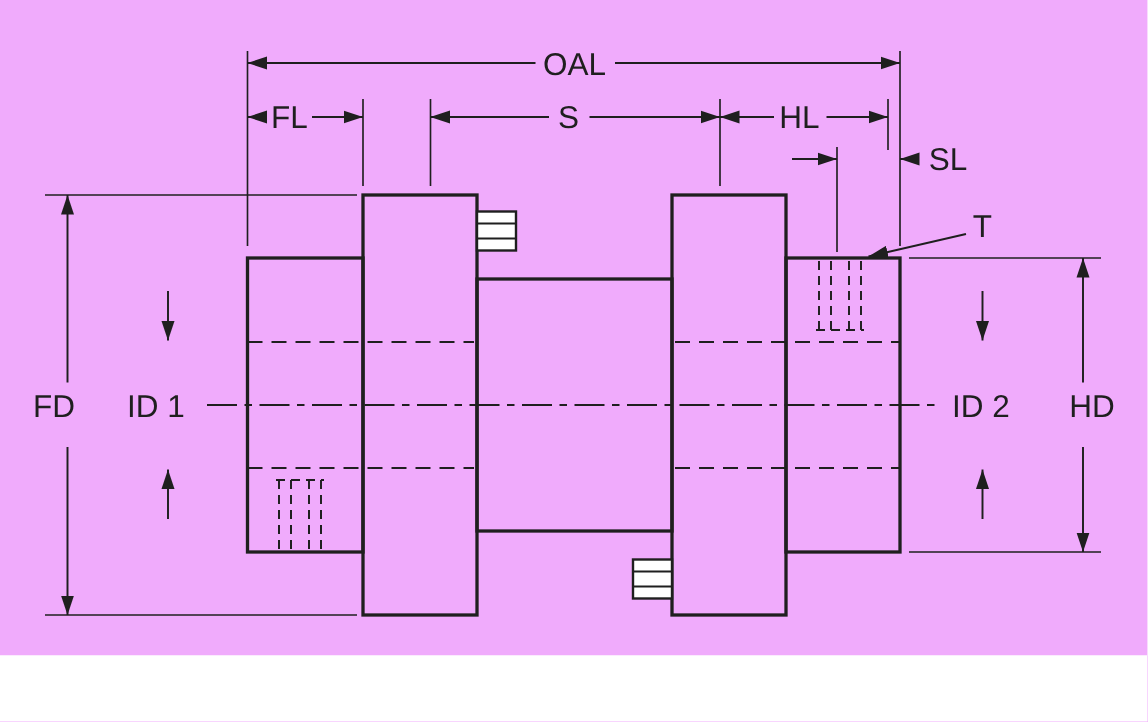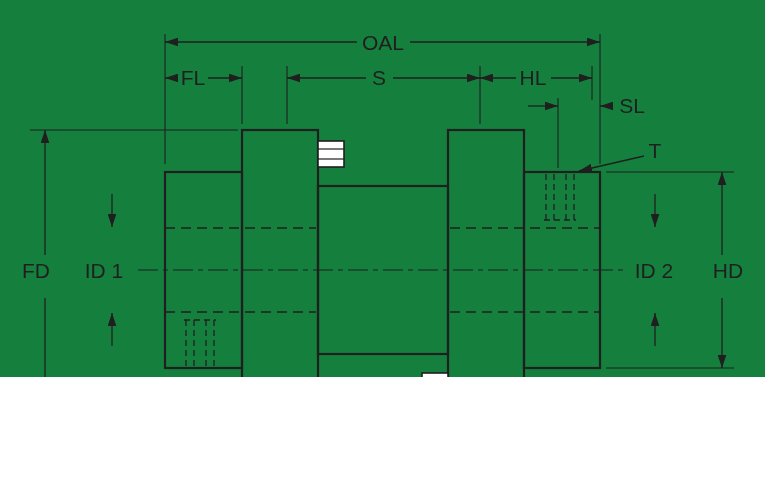--- a/index.html
+++ b/index.html
@@ -1,17 +1,17 @@
 <!DOCTYPE html>
 <html><head>
 <meta charset="utf-8">
 <style>
   html,body{margin:0;padding:0;background:#ffffff;}
   .canvas{
-    width:765px;height:377px;background:#15803d;position:relative;overflow:hidden;
+    width:765px;height:437px;background:#f0abfc;position:relative;overflow:hidden;
     font-family:"Liberation Sans", sans-serif;
   }
   svg{display:block;}
   .outline{stroke:#1f1f1f;stroke-width:2.2;fill:none;stroke-linecap:square;}
   .bolt{stroke:#1f1f1f;stroke-width:1.6;fill:#ffffff;}
   .boltline{stroke:#1f1f1f;stroke-width:1.2;fill:none;}
   .thin{stroke:#1f1f1f;stroke-width:1.3;fill:none;}
   .ext{stroke:#1f1f1f;stroke-width:1.1;fill:none;}
   .hid{stroke:#1f1f1f;stroke-width:1.4;fill:none;stroke-dasharray:10 6;}
   .hid2{stroke:#1f1f1f;stroke-width:1.3;fill:none;stroke-dasharray:6 4;}

